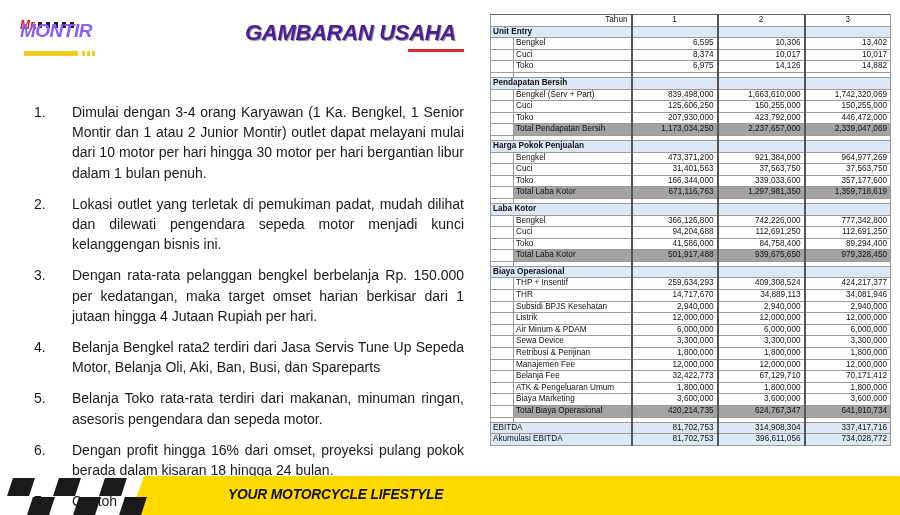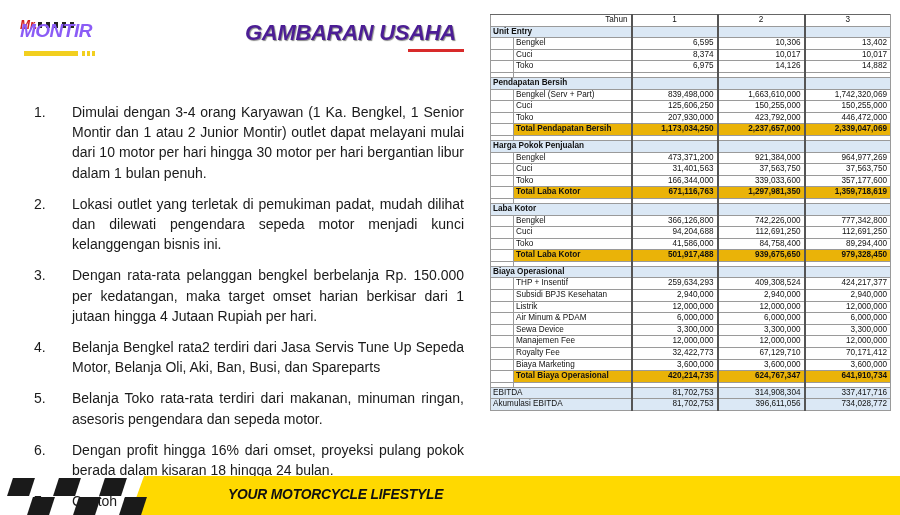--- a/index.html
+++ b/index.html
@@ -38,21 +38,21 @@
 
   
   .tbl-wrap { position: absolute; left: 490px; top: 14px; width: 400px; background: #fff; }
   table { border-collapse: collapse; width: 400px; table-layout: fixed; font-family: "Liberation Sans", sans-serif; font-size: 8.2px; color: #111; }
   td { height: 11.6px; line-height: 10.6px; padding: 0 2px; border: 1px solid #9a9a9a; white-space: nowrap; overflow: hidden; }
   td.num { text-align: right; padding-right: 3px; }
   tr.hdr td { font-weight: normal; border-top: 1px solid #666; }
   tr.hdr td.center { text-align: center; }
   tr.sec td { background: #dbe8f5; font-weight: bold; }
   tr.sec td.plain { background: #dbe8f5; }
-  tr.tot td.hl { background: #eab308; font-weight: bold; }
+  tr.tot td.hl { background: #a3a3a3; font-weight: normal; }
   tr.gap td { height: 5px; line-height: 5px; font-size: 1px; }
   tr.eb td { background: #dbe8f5; font-weight: normal; }
   .thick-l { border-left: 2px solid #555 !important; }
 </style>
 </head>
 <body>
 
 <div class="logo">
   <span class="mr">Mr.</span>
   <span class="checks"></span>
@@ -294,20 +294,27 @@
   </tr>
   <tr>
           <td></td>
           <td>THP + Insentif</td>
           <td class="num thick-l">259,634,293</td>
           <td class="num thick-l">409,308,524</td>
           <td class="num thick-l">424,217,377</td>
         </tr>
   <tr>
           <td></td>
+          <td>THR</td>
+          <td class="num thick-l">14,717,670</td>
+          <td class="num thick-l">34,889,113</td>
+          <td class="num thick-l">34,081,946</td>
+        </tr>
+  <tr>
+          <td></td>
           <td>Subsidi BPJS Kesehatan</td>
           <td class="num thick-l">2,940,000</td>
           <td class="num thick-l">2,940,000</td>
           <td class="num thick-l">2,940,000</td>
         </tr>
   <tr>
           <td></td>
           <td>Listrik</td>
           <td class="num thick-l">12,000,000</td>
           <td class="num thick-l">12,000,000</td>
@@ -322,31 +329,45 @@
         </tr>
   <tr>
           <td></td>
           <td>Sewa Device</td>
           <td class="num thick-l">3,300,000</td>
           <td class="num thick-l">3,300,000</td>
           <td class="num thick-l">3,300,000</td>
         </tr>
   <tr>
           <td></td>
+          <td>Retribusi &amp; Perijinan</td>
+          <td class="num thick-l">1,800,000</td>
+          <td class="num thick-l">1,800,000</td>
+          <td class="num thick-l">1,800,000</td>
+        </tr>
+  <tr>
+          <td></td>
           <td>Manajemen Fee</td>
           <td class="num thick-l">12,000,000</td>
           <td class="num thick-l">12,000,000</td>
           <td class="num thick-l">12,000,000</td>
         </tr>
   <tr>
           <td></td>
-          <td>Royalty Fee</td>
+          <td>Belanja Fee</td>
           <td class="num thick-l">32,422,773</td>
           <td class="num thick-l">67,129,710</td>
           <td class="num thick-l">70,171,412</td>
+        </tr>
+  <tr>
+          <td></td>
+          <td>ATK &amp; Pengeluaran Umum</td>
+          <td class="num thick-l">1,800,000</td>
+          <td class="num thick-l">1,800,000</td>
+          <td class="num thick-l">1,800,000</td>
         </tr>
   <tr>
           <td></td>
           <td>Biaya Marketing</td>
           <td class="num thick-l">3,600,000</td>
           <td class="num thick-l">3,600,000</td>
           <td class="num thick-l">3,600,000</td>
         </tr>
   <tr class="tot">
           <td></td>

